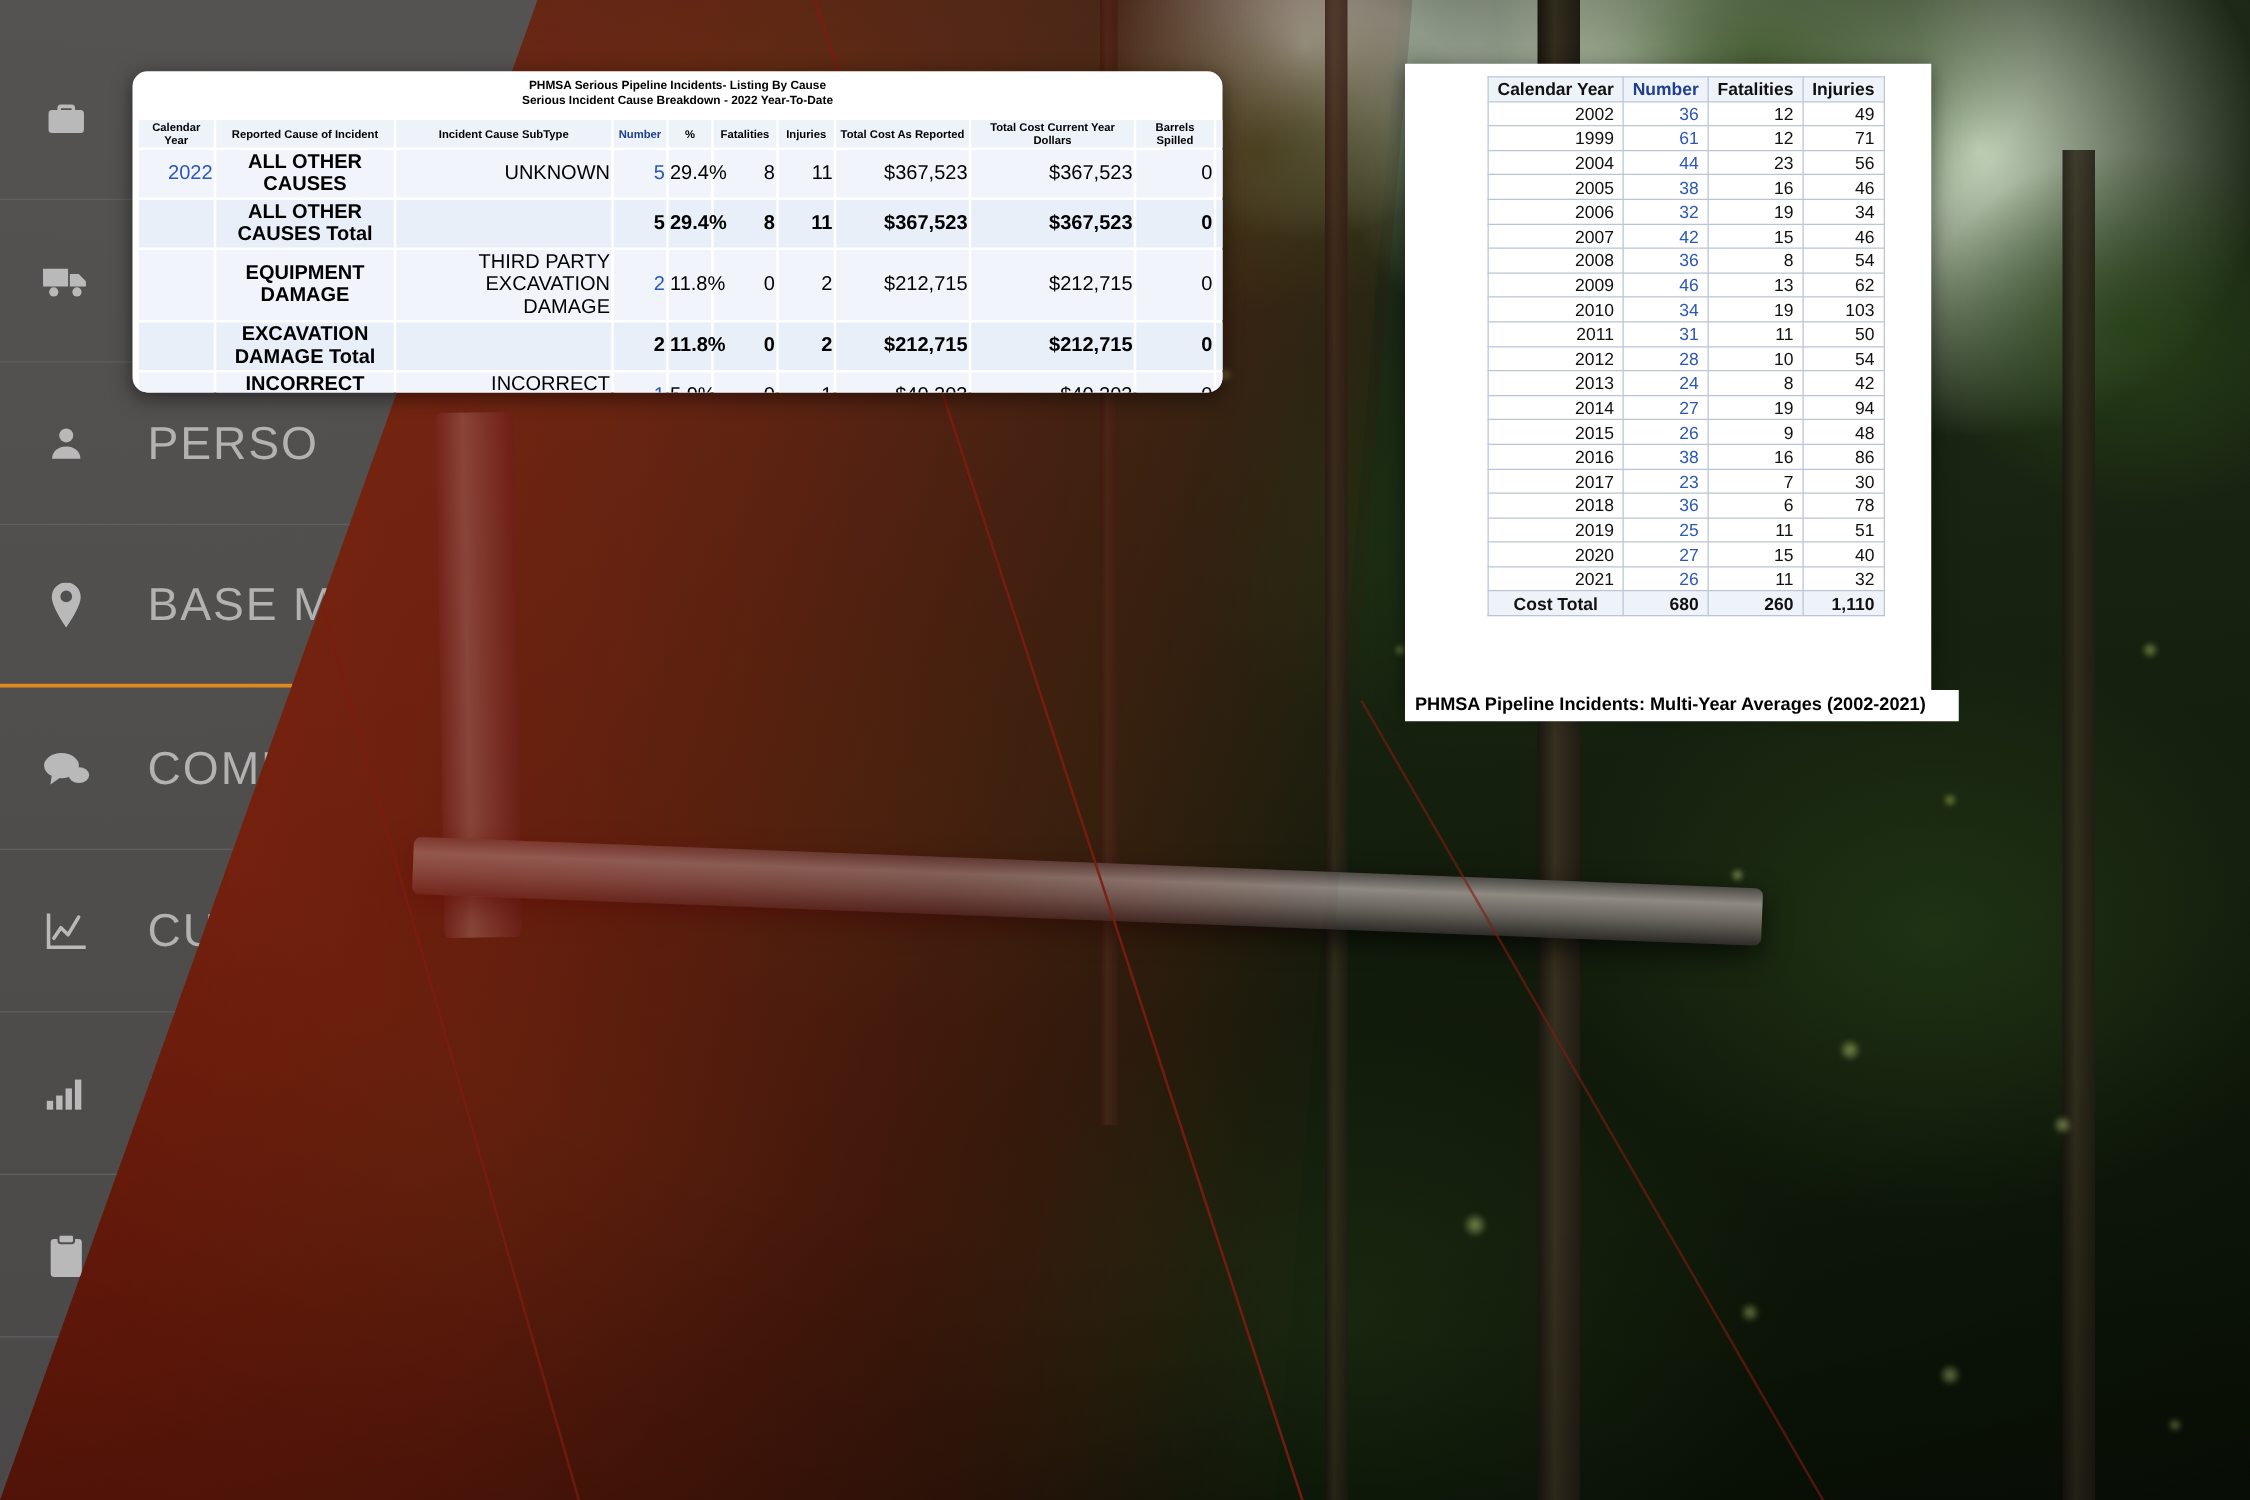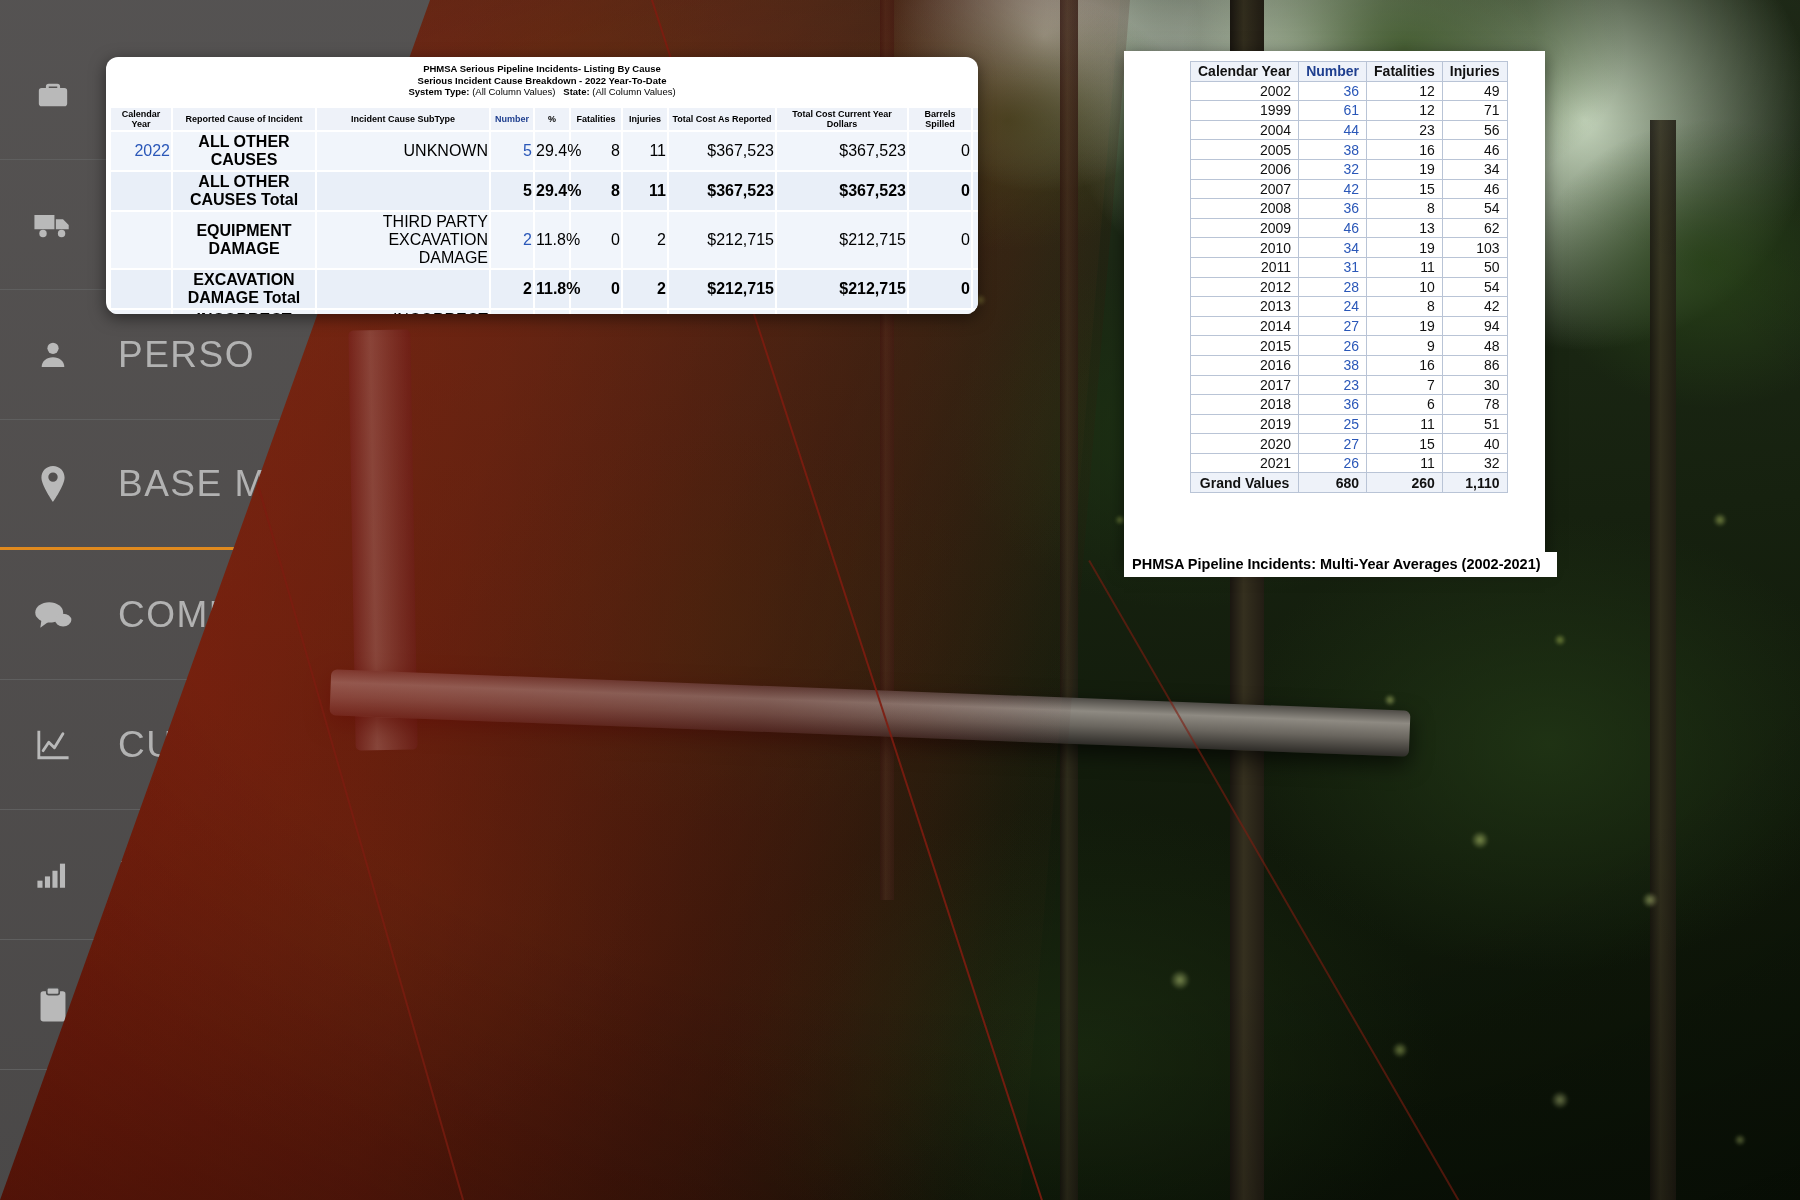--- a/index.html
+++ b/index.html
@@ -144,21 +144,21 @@
   .t2 th,.t2 td{border:1px solid #b9c4d6;height:18.6px;padding:0 7px;white-space:nowrap;}
   .t2 thead th{background:#eef2f9;font-weight:bold;text-align:center;}
   .t2 thead th.num{color:#1f3f8f;}
   .t2 td{text-align:right;background:#fff;}
   .t2 td.num{color:#2a57b8;}
   .t2 tr.total td{background:#eef2f9;font-weight:bold;}
   .t2 tr.total td.lbl{text-align:center;}
   .p2-caption{
     position:absolute;left:1124px;top:552px;width:421px;
     background:#fff;color:#000;font-weight:bold;font-size:14.5px;
-    padding:4px 4px 5px 8px;white-space:nowrap;
+    padding:4px 14px 5px 8px;white-space:nowrap;
   }
 </style>
 </head>
 <body>
 
 <div class="photo">
   <div class="sky"></div>
   <div class="canopy"></div>
   <div class="trunk" style="left:1230px;top:0;width:34px;height:1200px;"></div>
   <div class="trunk" style="left:1060px;top:0;width:18px;height:1200px;opacity:.8;"></div>
@@ -252,27 +252,20 @@
         </span>
         <span class="mi-label">FORMS</span>
       </div>
     </div>
 </div>
 
 <div class="panel1">
   <div class="p1-title">
     <div>PHMSA Serious Pipeline Incidents- Listing By Cause</div>
     <div>Serious Incident Cause Breakdown - 2022 Year-To-Date</div>
-    <div class="p1-sub">
-      <span>System Type:</span>
-      <span class="norm">(All Column Values)</span>
-      &nbsp;
-      <span>State:</span>
-      <span class="norm">(All Column Values)</span>
-    </div>
   </div>
 
   <table class="t1">
     <colgroup>
       <col style="width:60px">
         <col style="width:142px">
         <col style="width:172px">
       <col style="width:42px">
         <col style="width:34px">
         <col style="width:50px">
@@ -494,21 +487,21 @@
         </tr>
         <tr>
           <td class="">2021</td>
           <td class="num">26</td>
           <td class="">11</td>
           <td class="">32</td>
         </tr>
       </tbody>
     <tfoot id="t2-foot">
         <tr class="total">
-          <td class="lbl">Grand Values</td>
+          <td class="lbl">Cost Total</td>
           <td class="">680</td>
           <td class="">260</td>
           <td class="">1,110</td>
         </tr>
       </tfoot>
   </table>
 </div>
 <div class="p2-caption">PHMSA Pipeline Incidents: Multi-Year Averages (2002-2021)</div>
 
 </body></html>

